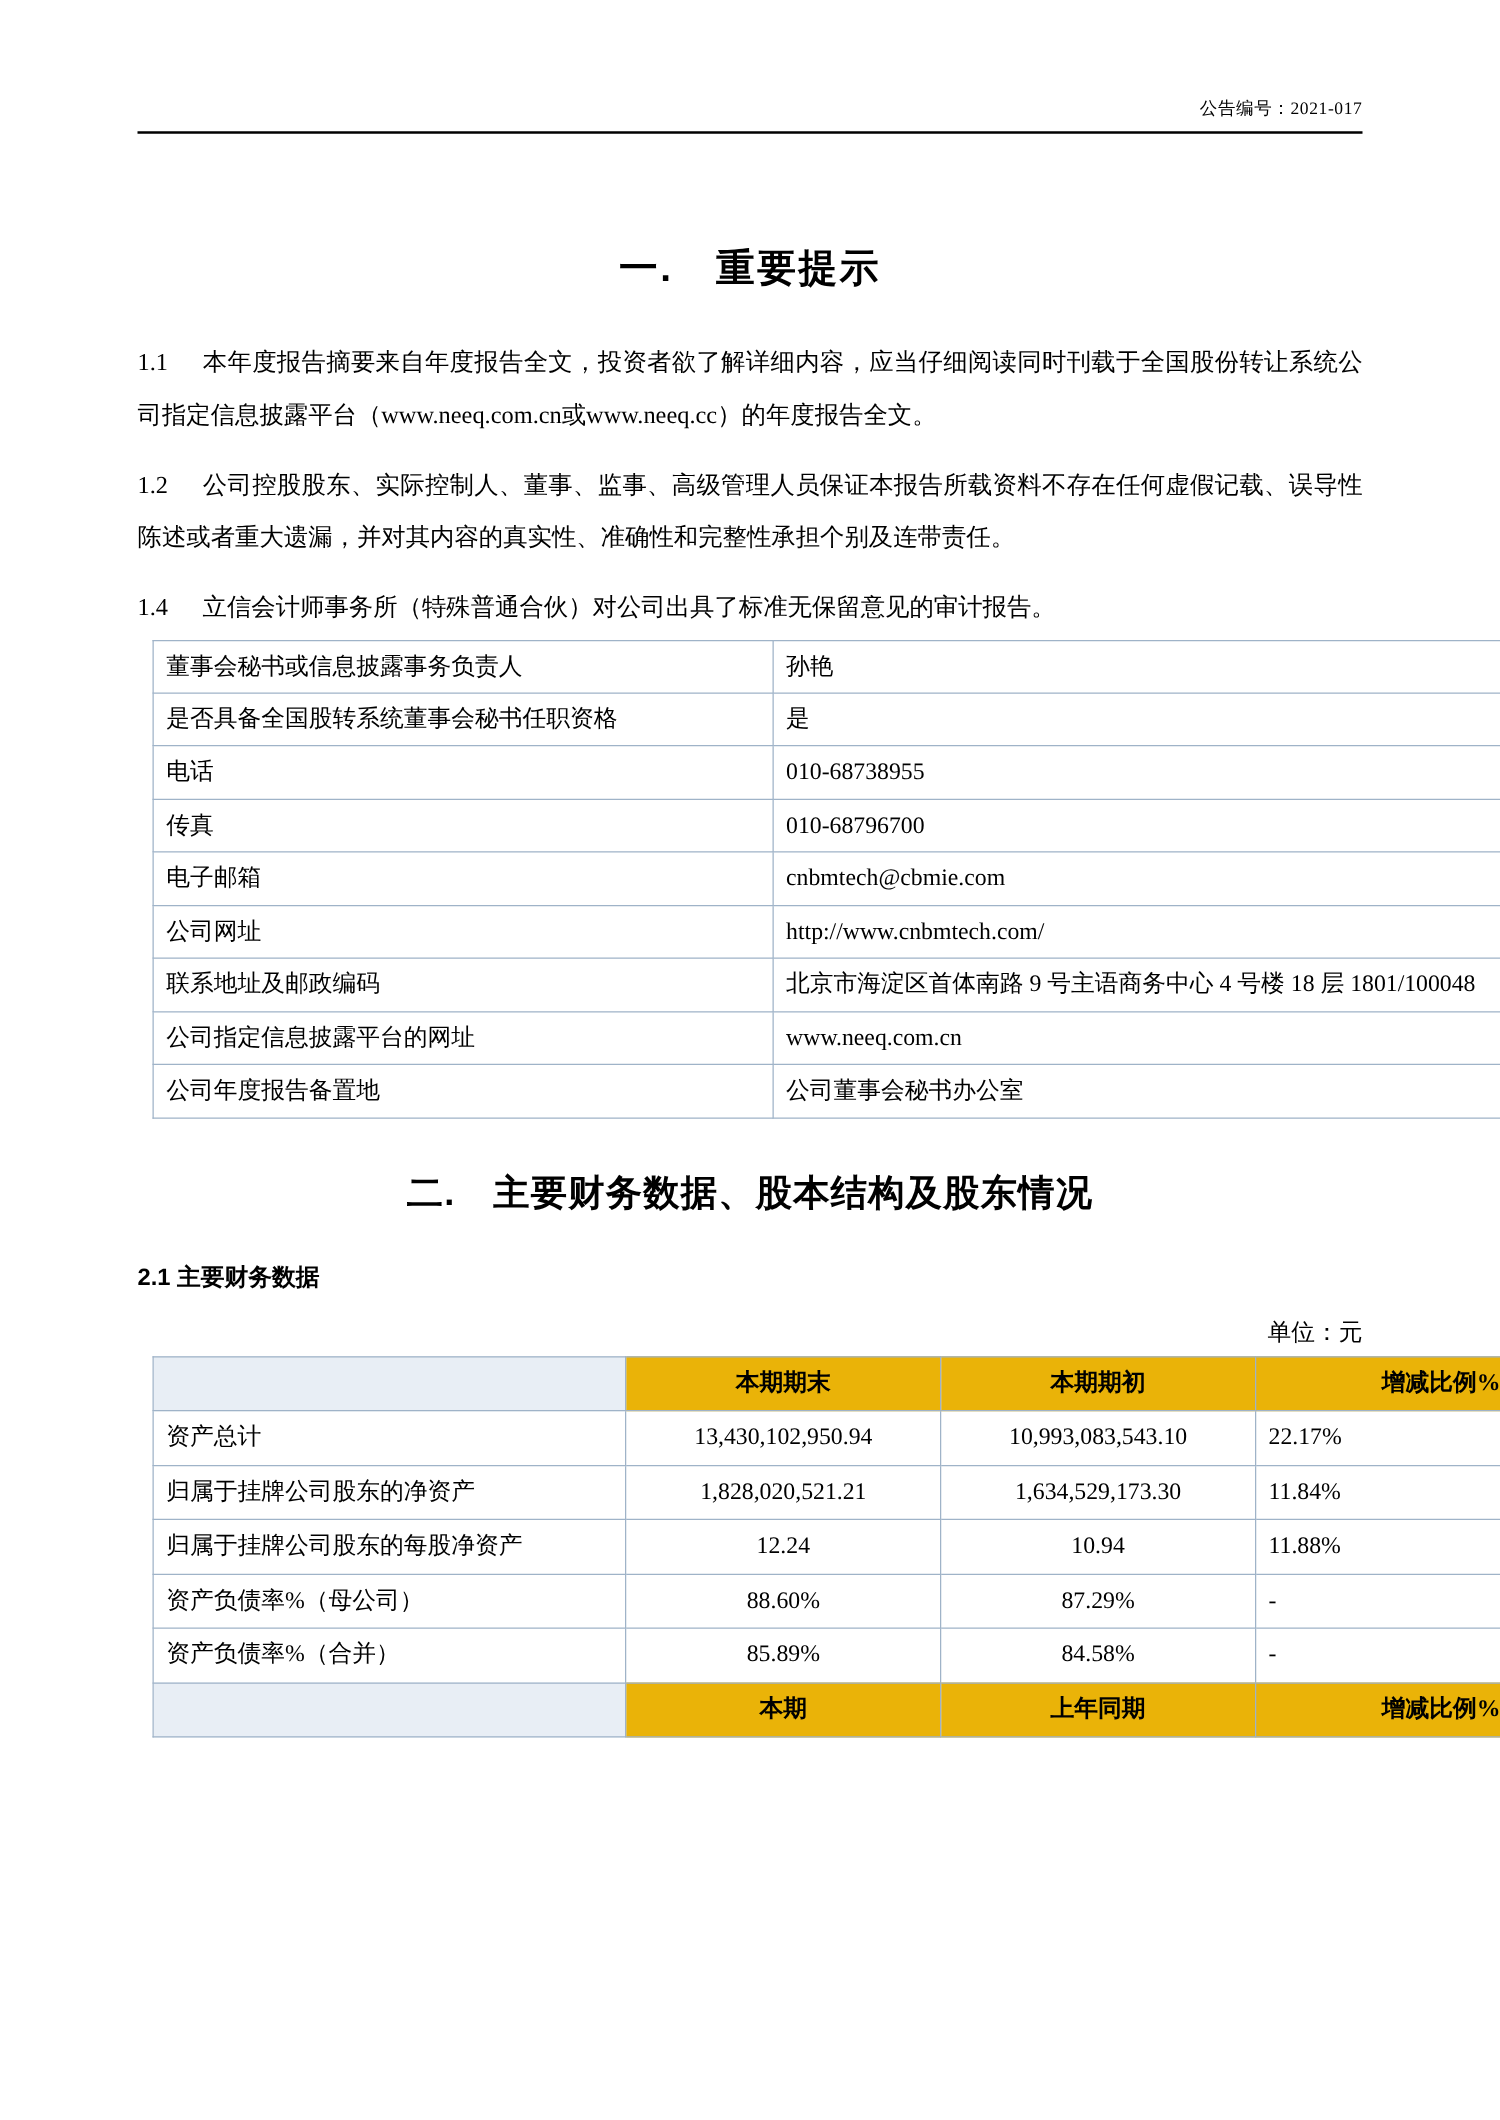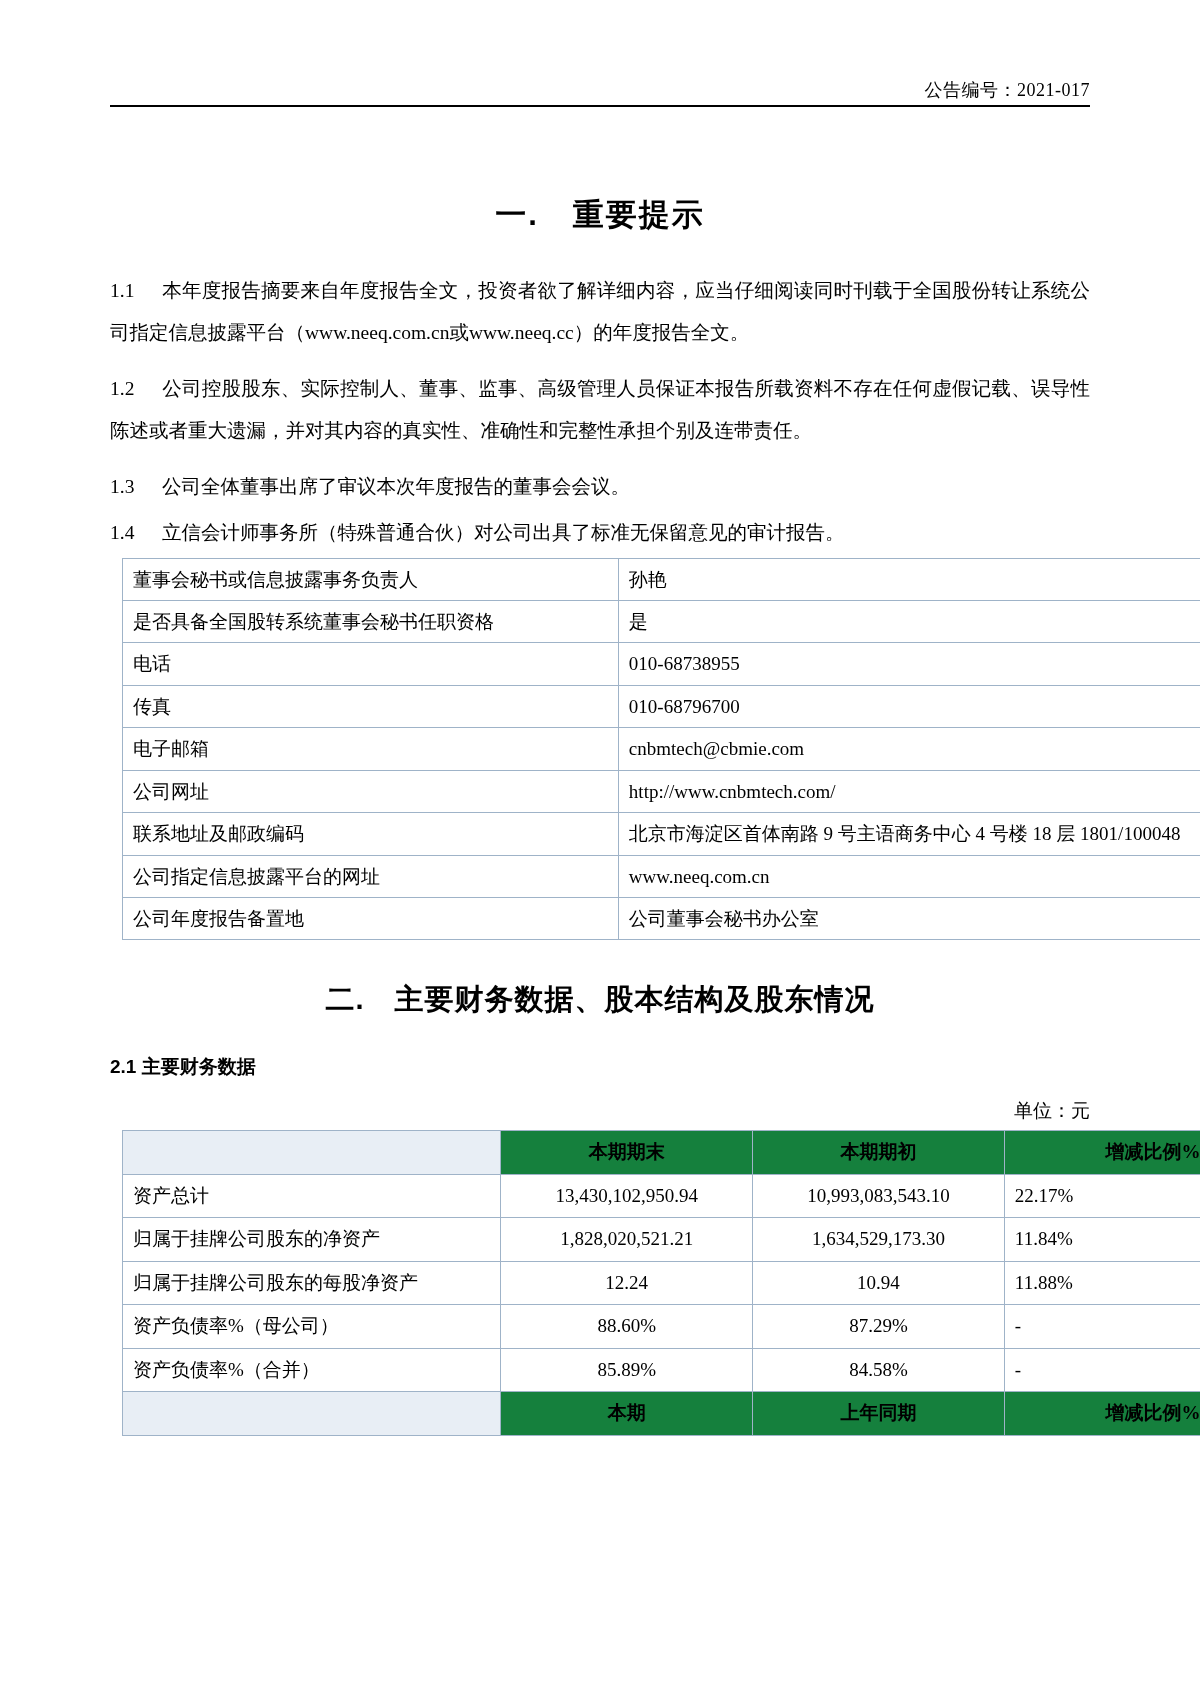--- a/index.html
+++ b/index.html
@@ -20,21 +20,21 @@
     height: 1696px;
     box-sizing: border-box;
     padding: 0;
   }
   .header-area {
     position: absolute;
     top: 78px;
     left: 110px;
     width: 980px;
     text-align: right;
-    font-size: 18px;
+    font-size: 14px;
     letter-spacing: 0.5px;
   }
   .header-rule {
     position: absolute;
     top: 105px;
     left: 110px;
     width: 980px;
     height: 2px;
     background: #000000;
   }
@@ -118,21 +118,21 @@
   }
   table.fin-table td.num {
     text-align: center;
     width: 190px;
   }
   table.fin-table td.num-wide {
     text-align: left;
     width: 228px;
   }
   table.fin-table tr.header-row td {
-    background: #15803d;
+    background: #eab308;
     font-weight: bold;
     text-align: center;
   }
   table.fin-table tr.header-row td.blank {
     background: #e8eef5;
   }
   .h2-title {
     font-family: "Liberation Sans", sans-serif;
     font-weight: bold;
     font-size: 29px;
@@ -160,23 +160,20 @@
 
     <div class="para">
       <span class="idx">1.1</span><span class="para-body">本年度报告摘要来自年度报告全文，投资者欲了解详细内容，应当仔细阅读同时刊载于全国股份转让系统公司指定信息披露平台（www.neeq.com.cn或www.neeq.cc）的年度报告全文。</span>
     </div>
 
     <div class="para">
       <span class="idx">1.2</span><span class="para-body">公司控股股东、实际控制人、董事、监事、高级管理人员保证本报告所载资料不存在任何虚假记载、误导性陈述或者重大遗漏，并对其内容的真实性、准确性和完整性承担个别及连带责任。</span>
     </div>
 
 
-    <div class="para small-gap" style="margin-top:14px;">
-      <span class="idx">1.3</span><span class="para-body">公司全体董事出席了审议本次年度报告的董事会会议。</span>
-    </div>
 
     <div class="para small-gap">
       <span class="idx">1.4</span><span class="para-body">立信会计师事务所（特殊普通合伙）对公司出具了标准无保留意见的审计报告。</span>
     </div>
 
 
     <table class="contact-table">
       <tbody>
         <tr>
           <td class="label">董事会秘书或信息披露事务负责人</td>

